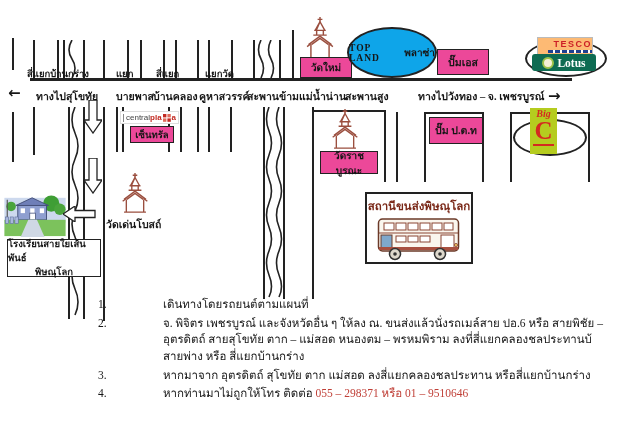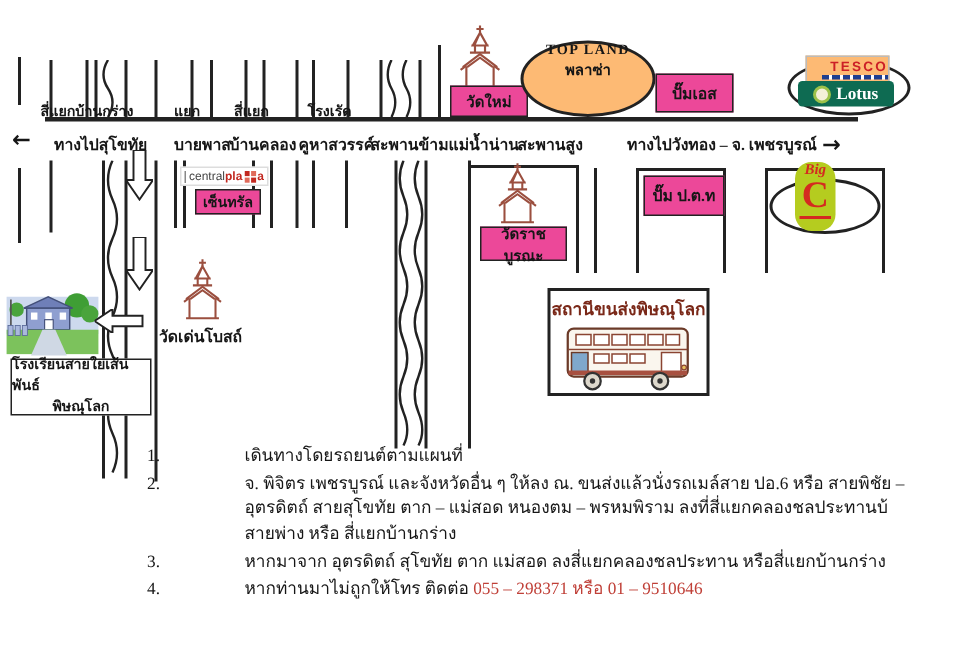--- a/index.html
+++ b/index.html
@@ -10,40 +10,40 @@
   .maplabel{position:absolute;font-weight:bold;font-size:10.5px;white-space:nowrap;z-index:4;color:#161616;}
   .xlabel{position:absolute;font-weight:bold;font-size:9.5px;white-space:nowrap;z-index:4;color:#161616;}
   .box{position:absolute;background:#ec4899;border:1.5px solid #222;display:flex;align-items:center;
        justify-content:center;text-align:center;z-index:5;font-weight:bold;}
   .arrowglyph{position:absolute;font-family:"DejaVu Sans",sans-serif;font-weight:bold;font-size:15px;z-index:4;}
   svg{display:block;}
   .wavy{position:absolute;z-index:2;}
   .routearrow{position:absolute;z-index:6;}
   
   #topland{position:absolute;left:347px;top:27px;width:86px;height:47px;border:2px solid #222;border-radius:50%;
-           display:flex;flex-direction:column;align-items:center;justify-content:flex-start;z-index:5;background:#fdba74;}
+           display:flex;flex-direction:row;align-items:center;justify-content:flex-end;z-index:5;background:#0ea5e9;}
   #topland .l1{font-weight:bold;font-size:9.5px;letter-spacing:1px;}
   #topland .l2{font-weight:bold;font-size:10px;}
   
   #tesco-wrap{position:absolute;left:525px;top:37px;width:80px;height:38px;z-index:5;}
   #tesco-oval{position:absolute;left:0;top:3px;width:78px;height:33px;border:2px solid #222;border-radius:50%;background:#fff;}
   #tesco-top{position:absolute;left:12px;top:0;width:54px;height:17px;background:#fdba74;border:1px solid #bbb;
              display:flex;flex-direction:column;align-items:flex-end;justify-content:center;}
   #tesco-top .t{color:#cc2027;font-weight:bold;font-size:9px;letter-spacing:1.5px;font-family:"Liberation Sans",sans-serif;line-height:1;}
   #tesco-top .dash{width:44px;height:3px;margin-top:1px;
       background:repeating-linear-gradient(90deg,#1f3f8f 0 5px,#fff 5px 7px);}
   #tesco-green{position:absolute;left:7px;top:17px;width:64px;height:17px;background:#0e6b52;border-radius:3px;
                display:flex;align-items:center;justify-content:center;color:#fff;font-size:11.5px;font-weight:bold;}
   #tesco-green .flower{display:inline-block;width:8px;height:8px;border-radius:50%;background:#f4f0d8;
                border:2px solid #9cc24a;margin-right:3px;}
   
   #bigc{position:absolute;left:511px;top:108px;width:80px;height:48px;z-index:5;}
   #bigc .oval{position:absolute;left:2px;top:11px;width:70px;height:33px;border:2.5px solid #222;border-radius:50%;background:#fff;}
   #bigc .card{position:absolute;left:19px;top:0;width:27px;height:46px;background:#b5cc1f;display:flex;
-              flex-direction:column;align-items:center;border-radius:11px;}
+              flex-direction:column;align-items:center;}
   #bigc .big{color:#d42a20;font-weight:bold;font-style:italic;font-size:10px;line-height:1;margin-top:1px;}
   #bigc .c{color:#d42a20;font-weight:bold;font-size:25px;line-height:0.95;}
   #bigc .bar{width:21px;height:2px;background:#d42a20;margin-top:1px;}
   
   #centralplaza{position:absolute;left:120px;top:111px;z-index:5;background:#fff;border:1px solid #ddd;
       padding:1px 2px;display:flex;align-items:center;font-family:"Liberation Sans",sans-serif;}
   #centralplaza .bar{width:1px;height:8px;background:#888;margin-right:2px;}
   #centralplaza .c1{font-size:8px;color:#444;letter-spacing:0;}
   #centralplaza .c2{font-size:8px;color:#c22820;font-weight:bold;}
   
@@ -92,21 +92,21 @@
     <svg class="routearrow" style="left:63px;top:206px;" width="33" height="16" viewBox="0 0 33 16">
       <polygon points="32,4.5 12,4.5 12,0 0,8 12,16 12,11.5 32,11.5" fill="#fff" stroke="#222" stroke-width="1.3"></polygon>
     </svg>
 
     <div class="arrowglyph" style="left:8px;top:84px;">←</div>
     <div class="arrowglyph" style="left:548px;top:87px;">→</div>
 
     <div class="xlabel" style="left:27px;top:66px;">สี่แยกบ้านกร่าง</div>
     <div class="xlabel" style="left:116px;top:66px;">แยก</div>
     <div class="xlabel" style="left:156px;top:66px;">สี่แยก</div>
-    <div class="xlabel" style="left:205px;top:66px;">โรงเรัด</div>
+    <div class="xlabel" style="left:205px;top:66px;">แยกวัด</div>
 
     <div class="maplabel" style="left:36px;top:88px;">ทางไปสุโขทัย</div>
     <div class="maplabel" style="left:116px;top:88px;">บายพาส</div>
     <div class="maplabel" style="left:153px;top:88px;">บ้านคลอง</div>
     <div class="maplabel" style="left:199px;top:88px;">คูหาสวรรค์</div>
     <div class="maplabel" style="left:247px;top:88px;">สะพานข้ามแม่น้ำน่าน</div>
     <div class="maplabel" style="left:345px;top:88px;">สะพานสูง</div>
     <div class="maplabel" style="left:418px;top:88px;">ทางไปวังทอง – จ. เพชรบูรณ์</div>
 
     <svg class="abs" style="left:300px;top:16px;z-index:5;" width="40" height="44" viewBox="0 0 40 46">

